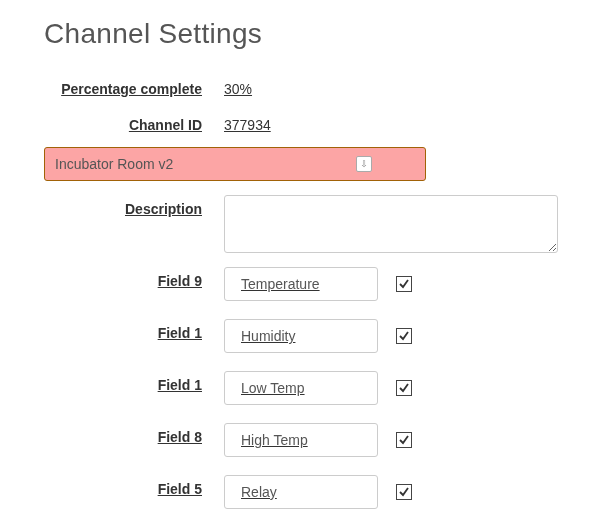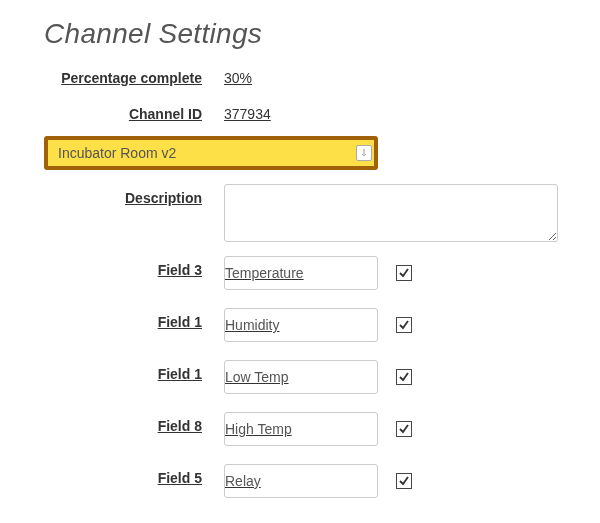--- a/index.html
+++ b/index.html
@@ -10,23 +10,22 @@
     color: #333;
     background: #fff;
   }
   .page {
     padding: 18px 30px 30px 44px;
   }
   h1.title {
     font-weight: 300;
     font-size: 28px;
     color: #555;
-    margin: 0 0 14px 0;
+    margin: 0 0 25px 0;
     letter-spacing: 0.3px;
-    font-style: italic;
   }
   .row {
     display: flex;
     align-items: flex-start;
     margin-bottom: 14px;
     text-decoration: underline;
   }
   .label {
     flex: 0 0 180px;
     text-align: right;
@@ -41,28 +40,28 @@
     font-size: 14px;
     color: #333;
   }
   .control {
     flex: 1;
     display: flex;
     align-items: center;
     gap: 18px;
   }
   input[type=text].wide {
-    width: 334px;
+    width: 382px;
     height: 34px;
-    border: 4px solid #a16207;
+    border: 1px solid #a16207;
     border-radius: 3px;
     padding: 6px 28px 6px 10px;
     font-size: 14px;
     color: #555;
-    background: #fde047;
+    background: #fca5a5;
   }
   .input-wrap { position: relative; width: 334px; }
   .input-badge {
     position: absolute;
     right: 6px; top: 50%; transform: translateY(-50%);
     width: 16px; height: 16px;
     border: 1px solid #aaa;
     border-radius: 2px;
     display: flex; align-items: center; justify-content: center;
     font-size: 9px; color: #888; line-height: 1;
@@ -76,21 +75,21 @@
     padding: 6px 10px;
     font-size: 14px;
     resize: both;
     background: #fff;
   }
   input[type=text].narrow {
     width: 154px;
     height: 34px;
     border: 1px solid #ccc;
     border-radius: 3px;
-    padding: 6px 0;
+    padding: 6px 16px;
     font-size: 14px;
     color: #555;
     background: #fff;
   }
   .chk {
     width: 16px; height: 16px;
     border: 1.5px solid #444;
     display: inline-flex;
     align-items: center; justify-content: center;
     cursor: pointer;
@@ -126,21 +125,21 @@
 
   <div class="row">
     <div class="label">Description</div>
     <div class="control">
       <textarea class="desc" style=""></textarea>
     </div>
   </div>
 
   <div id="fields-container">
       <div class="row field-row">
-        <div class="label">Field 3</div>
+        <div class="label">Field 9</div>
         <div class="control">
           <input type="text" class="narrow" value="Temperature" style="">
           <span class="chk" role="checkbox" aria-checked="true">
             <svg viewBox="0 0 12 12">
               <polyline points="2,6 5,9 10,2" fill="none" stroke="#333" stroke-width="1.8"></polyline>
             </svg>
           </span>
         </div>
       </div>
       <div class="row field-row">

